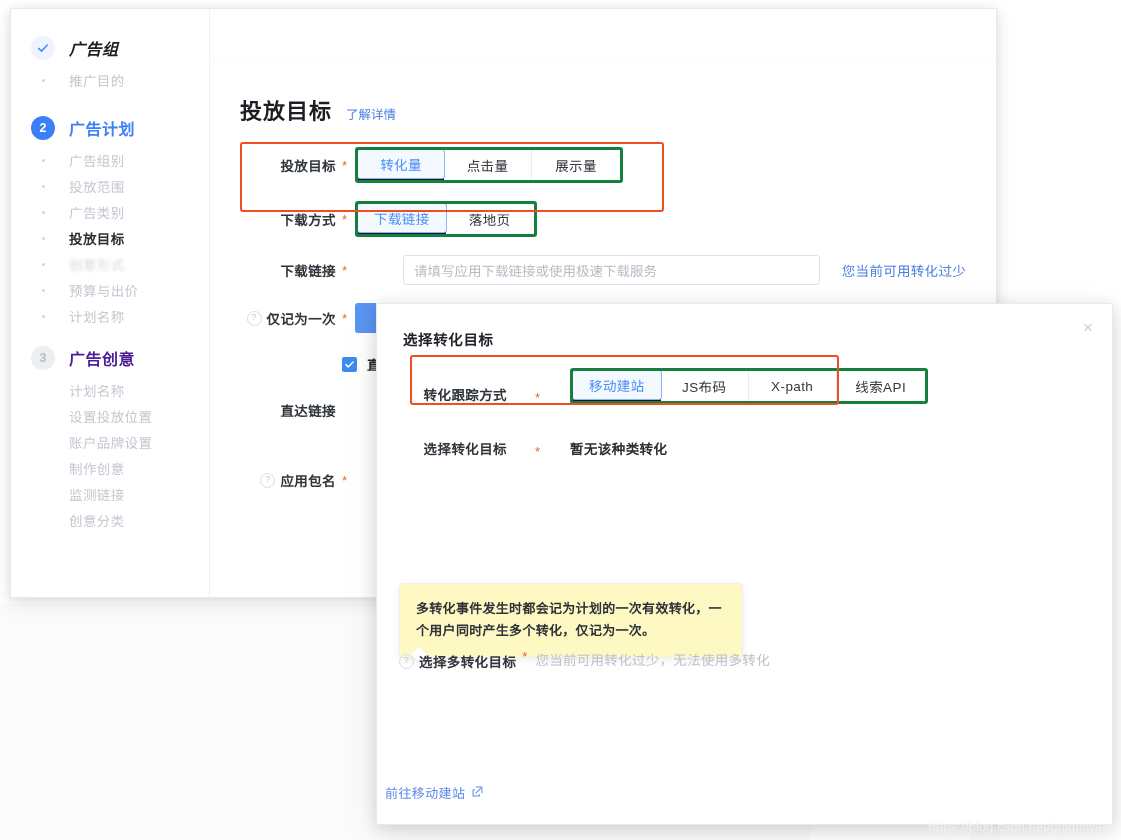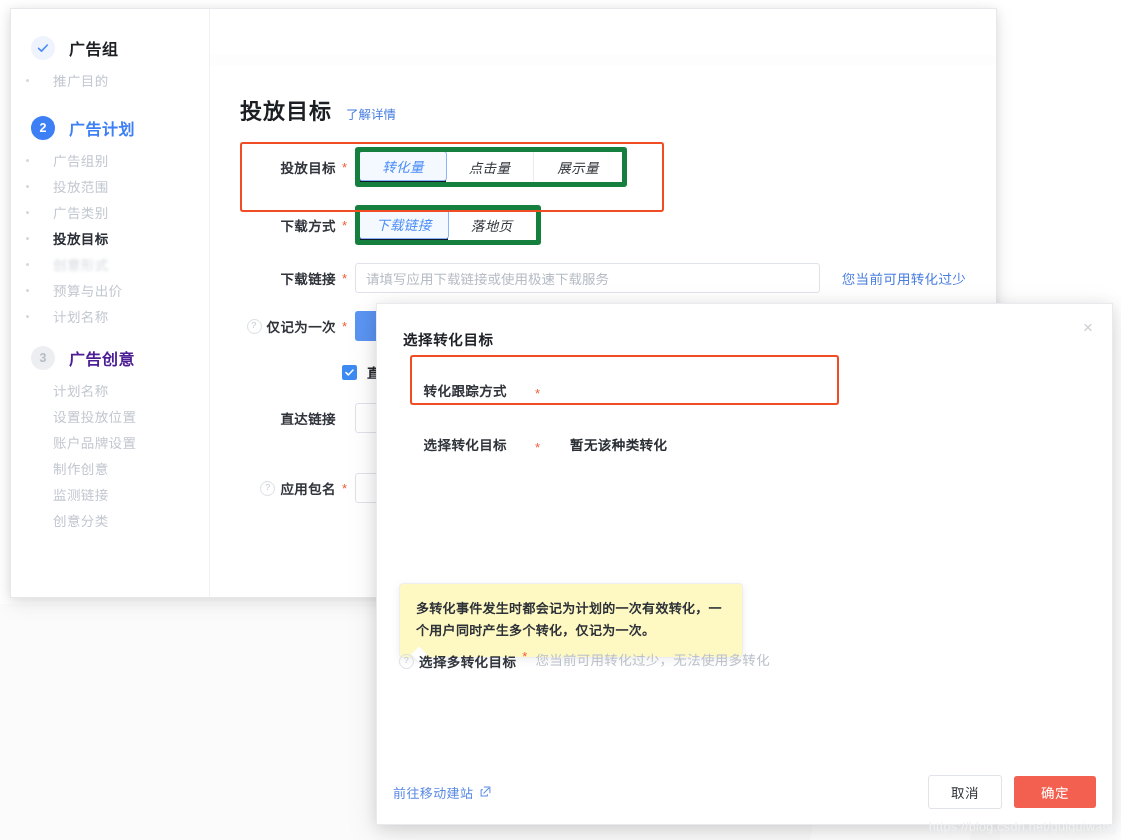--- a/index.html
+++ b/index.html
@@ -94,27 +94,27 @@
   .step-marker.pending {
     background: #eceef1;
     color: #b6bcc6;
     font-weight: bold;
   }
   .step-title {
     font-size: 16px;
     font-weight: bold;
     letter-spacing: .5px;
   }
-  .step-title.done   { color: #1c1f23; }
+  .step-title.done   { color: #1c1f23; font-style: italic; }
   .step-title.active { color: #3d7ff5; }
   .step-title.pending{ color: #4c1d95; }
 
   .sub-list {
     position: relative;
-    padding-left: 4px;
+    padding-left: 20px;
   }
   .sub-item {
     display: flex;
     align-items: center;
     height: 26px;
     position: relative;
   }
   .sub-dotcol {
     width: 24px; flex: 0 0 24px;
     margin-right: 14px;
@@ -226,25 +226,24 @@
   .req-star {
     color: #f2603c;
     font-size: 13px;
     margin: 0 8px 0 6px;
     line-height: 1;
   }
 
   
   .segmented {
     display: inline-flex;
-    border: 5px solid #15803d;
+    border: 3px solid #15803d;
     border-radius: 3px;
     overflow: hidden;
     background: #0f172a;
-    font-style: italic;
   }
   .seg-btn {
     min-width: 88px;
     height: 30px;
     padding: 0 16px;
     display: flex; align-items: center; justify-content: center;
     font-size: 13.5px;
     color: #33373e;
     background: #ffffff;
     border-right: 1px solid #e8ebef;
@@ -269,20 +268,21 @@
     height: 30px;
     border: 1px solid #dfe3e9;
     border-radius: 3px;
     background: #ffffff;
     font-size: 13.5px;
     color: #b6bcc5;
     display: flex;
     align-items: center;
     padding: 0 10px;
     box-sizing: border-box;
+    margin-left: 48px;
   }
   .input-wide { width: 492px; }
   .input-mid  { width: 250px; }
   .input-small{ width: 150px; }
 
   .side-link {
     font-size: 13.5px;
     color: #4a7fe0;
     margin-left: 22px;
     cursor: pointer;
@@ -443,21 +443,21 @@
 
   
   .modal-footer {
     position: absolute;
     left: 0; right: 0; bottom: 0;
     height: 64px;
     background: #ffffff;
     display: flex;
     align-items: center;
     justify-content: space-between;
-    padding: 0 16px;
+    padding: 0 8px;
     box-sizing: border-box;
   }
   .footer-link {
     font-size: 13px;
     color: #5b8ae6;
     display: inline-flex;
     align-items: center;
     gap: 7px;
     cursor: pointer;
     letter-spacing: .4px;
@@ -700,20 +700,26 @@
 
     <div class="modal-close">×</div>
 
     <div class="modal-title">选择转化目标</div>
 
     <div class="modal-body">
 
       <div class="modal-row modal-row-tracking">
         <span class="row-label">转化跟踪方式</span>
         <span class="req-star">*</span>
+        <div class="segmented">
+          <div class="seg-btn selected">移动建站</div>
+          <div class="seg-btn">JS布码</div>
+          <div class="seg-btn">X-path</div>
+          <div class="seg-btn">线索API</div>
+        </div>
       </div>
 
       <div class="modal-row modal-row-target">
         <span class="row-label">选择转化目标</span>
         <span class="req-star">*</span>
         <span class="plain-value">暂无该种类转化</span>
       </div>
 
       <div class="tooltip-bubble">多转化事件发生时都会记为计划的一次有效转化，一个用户同时产生多个转化，仅记为一次。</div>
       <div class="tooltip-arrow"></div>
@@ -733,24 +739,20 @@
       <span class="footer-link">
         <span>前往移动建站</span>
         <span>
           <svg width="11" height="11" viewBox="0 0 12 12" fill="none" aria-hidden="true">
             <path d="M4.6 1.2H10.8V7.4" stroke="#5b8ae6" stroke-width="1.1" stroke-linecap="round" stroke-linejoin="round"></path>
             <path d="M9.6 2.4L4.2 7.8" stroke="#5b8ae6" stroke-width="1.1" stroke-linecap="round"></path>
             <path d="M8.0 9.3V10.8H1.2V4.0H2.8" stroke="#5b8ae6" stroke-width="1.1" stroke-linecap="round" stroke-linejoin="round"></path>
           </svg>
         </span>
       </span>
-      <span class="footer-actions">
-        <span class="btn-ghost">取消</span>
-        <span class="btn-danger">确定</span>
-      </span>
     </div>
   </div>
 
   <div class="hl-box" id="hl-modal"></div>
 
   <div class="watermark">https://blog.csdn.net/guiguiwang</div>
 
 </div>
 
 </body></html>

